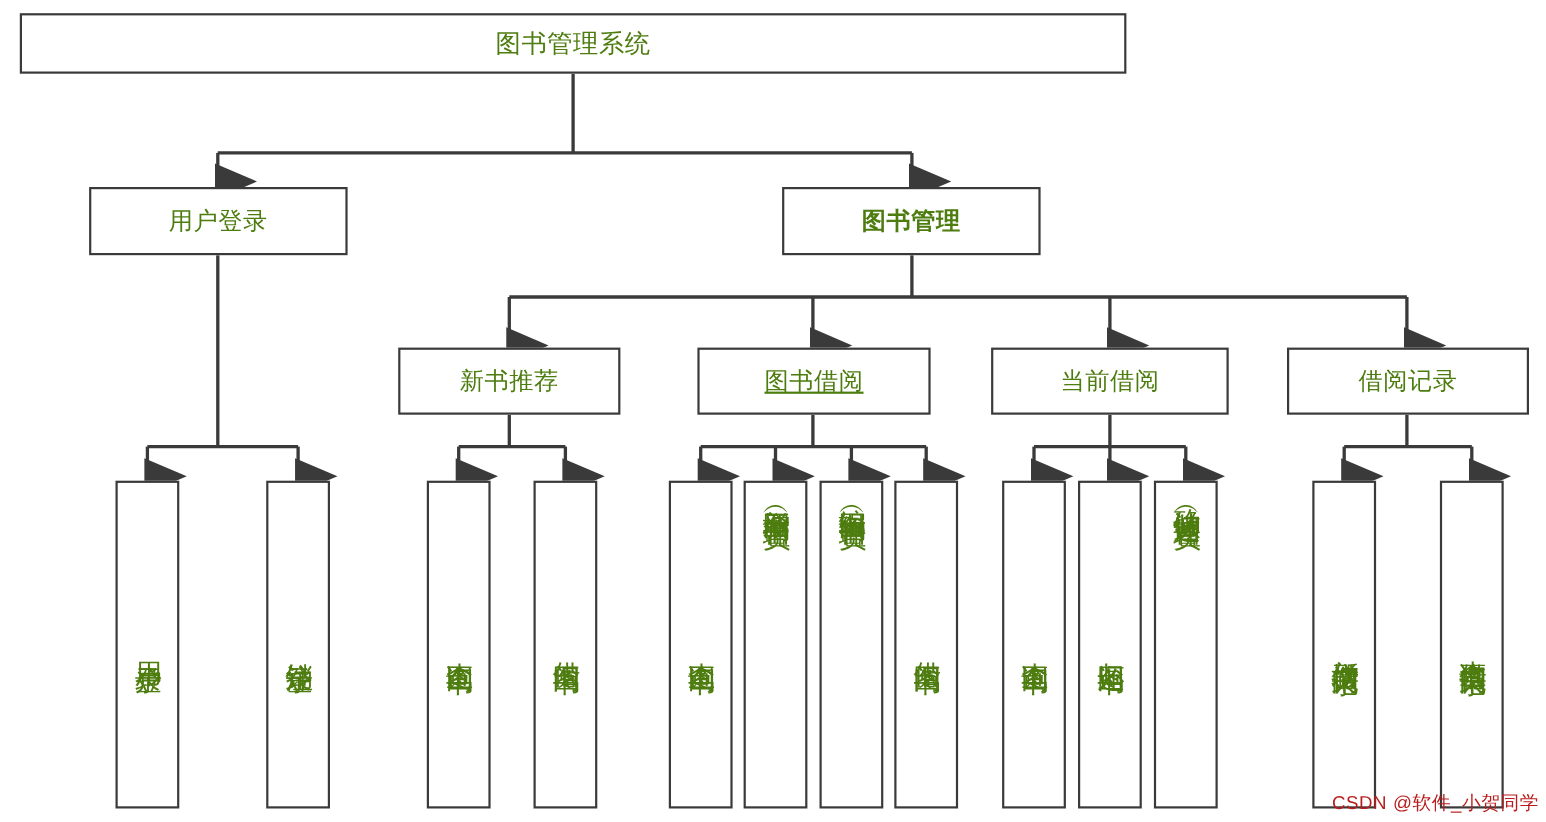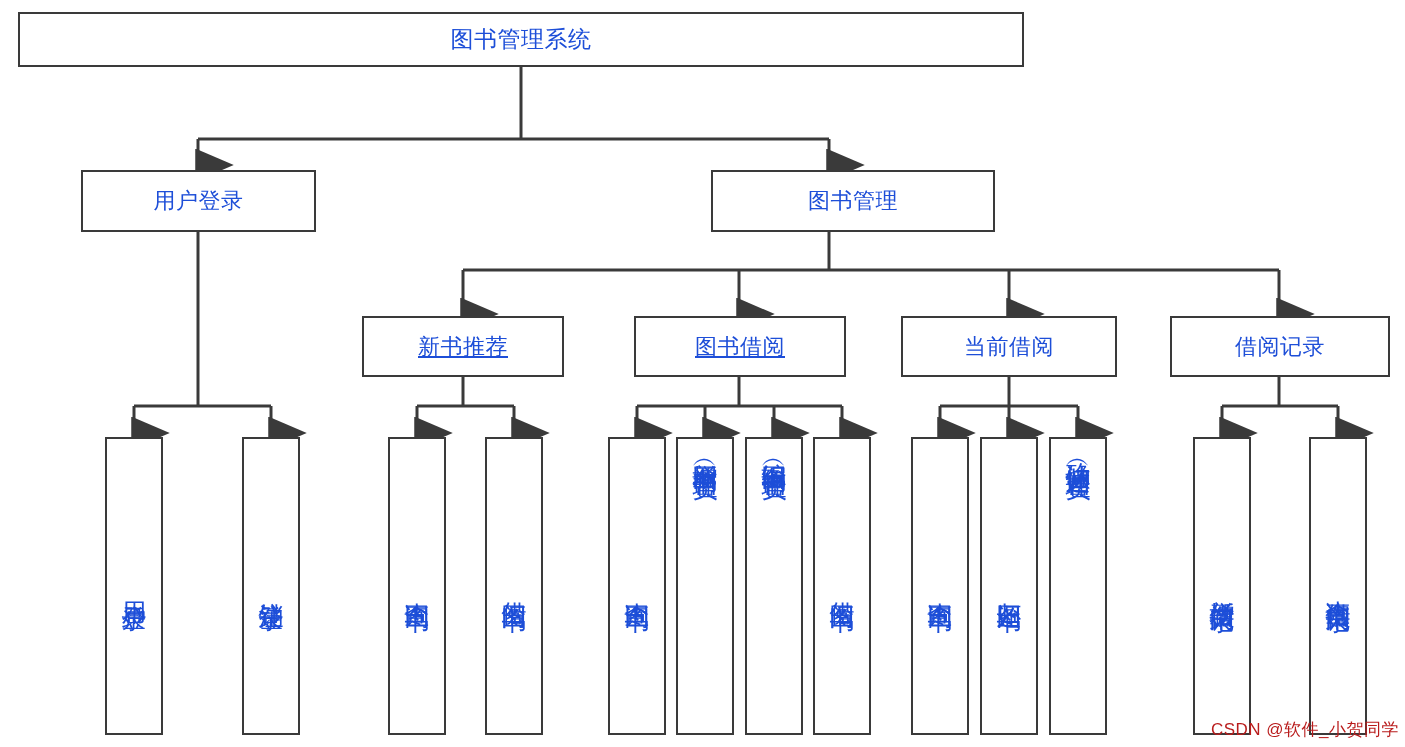--- a/index.html
+++ b/index.html
@@ -25,21 +25,21 @@
     height: 747px;
   }
   .node {
     position: absolute;
     box-sizing: border-box;
     background: #ffffff;
     border: 2.5px solid #3a3a3a;
     display: flex;
     align-items: center;
     justify-content: center;
-    color: #1d4ed8;
+    color: #4d7c0f;
   }
   .node-label {
     display: block;
     text-align: center;
     line-height: 1.18;
     letter-spacing: 0.5px;
   }
   
   .node.horiz .node-label {
     font-size: 22px;
@@ -131,25 +131,25 @@
     </g>
   </svg>
 
   <div class="node horiz title" style="left:18px; top:12px; width:1006px; height:55px;">
     <span class="node-label">图书管理系统</span>
   </div>
 
   <div class="node horiz" style="left:81px; top:170px; width:235px; height:62px;">
     <span class="node-label">用户登录</span>
   </div>
-  <div class="node horiz" style="left:711px; top:170px; width:284px; height:62px;">
+  <div class="node horiz" style="left:711px; top:170px; width:235px; height:62px;font-weight:bold;">
     <span class="node-label">图书管理</span>
   </div>
 
-  <div class="node horiz" style="left:362px; top:316px; width:202px; height:61px;text-decoration:underline;">
+  <div class="node horiz" style="left:362px; top:316px; width:202px; height:61px;">
     <span class="node-label">新书推荐</span>
   </div>
   <div class="node horiz" style="left:634px; top:316px; width:212px; height:61px;text-decoration:underline;">
     <span class="node-label">图书借阅</span>
   </div>
   <div class="node horiz" style="left:901px; top:316px; width:216px; height:61px;">
     <span class="node-label">当前借阅</span>
   </div>
   <div class="node horiz" style="left:1170px; top:316px; width:220px; height:61px;">
     <span class="node-label">借阅记录</span>

